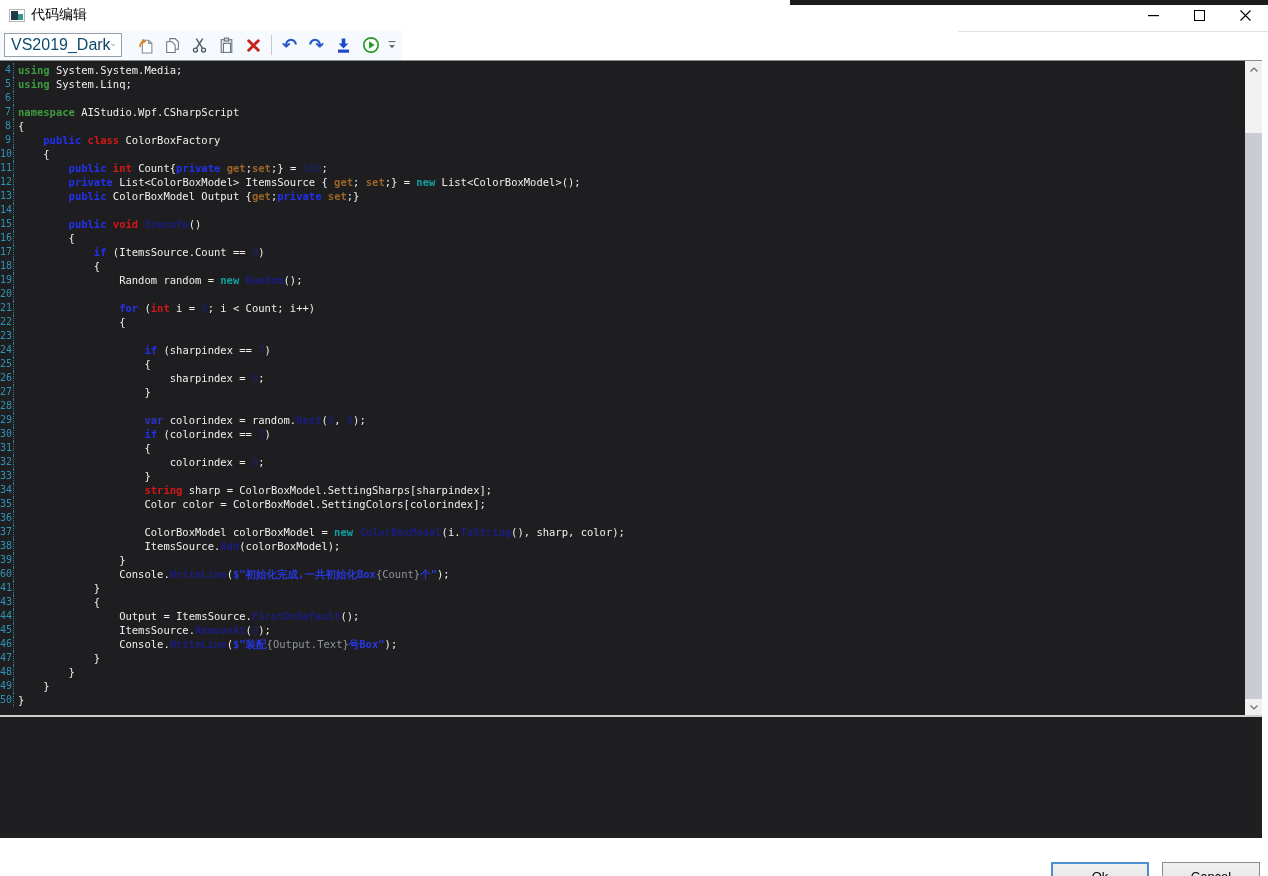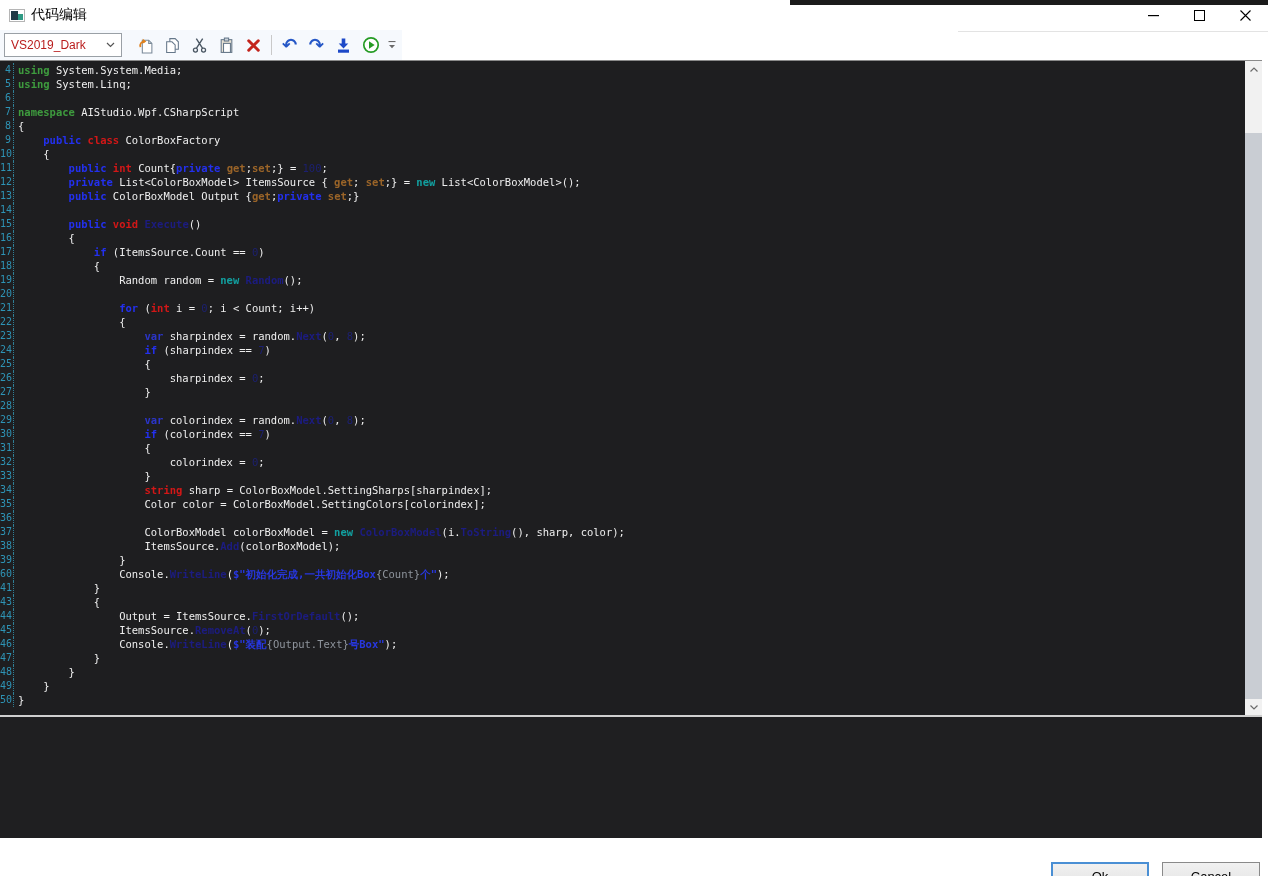--- a/index.html
+++ b/index.html
@@ -14,21 +14,21 @@
   .win-controls { position:absolute; right:0; top:0; height:30px; display:flex; }
   .win-btn { width:46px; height:30px; display:flex; align-items:center; justify-content:center; }
   .artifact-strip { position:absolute; left:790px; top:0; width:478px; height:5px; background:#1b1b1b; }
   .artifact-line { position:absolute; left:958px; top:31px; width:310px; height:1px; background:#e3e3e3; }
 
   
   .toolbar-row { height:30px; background:#fff; display:flex; align-items:stretch; }
   .toolbar { display:flex; align-items:center; background:#f6f9fd; padding:0 4px 0 4px; }
   .combo { width:118px; height:24px; background:#fff; border:1px solid #9aa0a6; display:flex;
            align-items:center; justify-content:space-between; padding:0 6px; margin-right:10px; }
-  .combo-value { font-size:12px; color:#b91c1c; }
+  .combo-value { font-size:16px; color:#0c4a6e; }
   .tb-btn { width:25px; height:24px; display:flex; align-items:center; justify-content:center; margin:0 1px; }
   .tb-sep { width:1px; height:20px; background:#c9c9c9; margin:0 4px; }
   .glyph-arrow { font-family:"DejaVu Sans", sans-serif; font-weight:bold; font-size:18px; color:#2456c6; line-height:1; }
   .overflow-btn { width:12px; height:24px; display:flex; align-items:center; justify-content:center; margin-left:2px; }
 
   
   .editor { position:relative; height:657px; margin-right:6px; background:#1e1e20;
             border-top:1px solid #8a8a8a; border-bottom:2px solid #cfcfcf; overflow:hidden; }
   .code-scroll { position:absolute; left:0; top:0; right:17px; bottom:0; overflow:hidden; padding-top:2px; }
   .code-row { display:flex; height:14px; line-height:14px; white-space:pre;
@@ -185,21 +185,21 @@
         <div class="code-row"><span class="ln">13</span><span class="code"><span class="tk-p">        </span><span class="tk-b">public</span><span class="tk-p"> ColorBoxModel Output {</span><span class="tk-w">get</span><span class="tk-p">;</span><span class="tk-b">private</span><span class="tk-p"> </span><span class="tk-w">set</span><span class="tk-p">;}</span></span></div>
         <div class="code-row"><span class="ln">14</span><span class="code"></span></div>
         <div class="code-row"><span class="ln">15</span><span class="code"><span class="tk-p">        </span><span class="tk-b">public</span><span class="tk-p"> </span><span class="tk-r">void</span><span class="tk-p"> </span><span class="tk-n">Execute</span><span class="tk-p">()</span></span></div>
         <div class="code-row"><span class="ln">16</span><span class="code"><span class="tk-p">        {</span></span></div>
         <div class="code-row"><span class="ln">17</span><span class="code"><span class="tk-p">            </span><span class="tk-b">if</span><span class="tk-p"> (ItemsSource.Count == </span><span class="tk-m">0</span><span class="tk-p">)</span></span></div>
         <div class="code-row"><span class="ln">18</span><span class="code"><span class="tk-p">            {</span></span></div>
         <div class="code-row"><span class="ln">19</span><span class="code"><span class="tk-p">                Random random = </span><span class="tk-t">new</span><span class="tk-p"> </span><span class="tk-n">Random</span><span class="tk-p">();</span></span></div>
         <div class="code-row"><span class="ln">20</span><span class="code"></span></div>
         <div class="code-row"><span class="ln">21</span><span class="code"><span class="tk-p">                </span><span class="tk-b">for</span><span class="tk-p"> (</span><span class="tk-r">int</span><span class="tk-p"> i = </span><span class="tk-m">0</span><span class="tk-p">; i &lt; Count; i++)</span></span></div>
         <div class="code-row"><span class="ln">22</span><span class="code"><span class="tk-p">                {</span></span></div>
-        <div class="code-row"><span class="ln">23</span><span class="code"><span class="tk-p">                    </span><span class="tk-v">var</span><span class="tk-p"> sharpindex = random.</span><span class="tk-n">Next</span><span class="tk-p">(</span><span class="tk-m">0</span><span class="tk-p">, </span><span class="tk-m">8</span><span class="tk-p">);</span></span></div>
+        <div class="code-row"><span class="ln">23</span></div>
         <div class="code-row"><span class="ln">24</span><span class="code"><span class="tk-p">                    </span><span class="tk-b">if</span><span class="tk-p"> (sharpindex == </span><span class="tk-m">7</span><span class="tk-p">)</span></span></div>
         <div class="code-row"><span class="ln">25</span><span class="code"><span class="tk-p">                    {</span></span></div>
         <div class="code-row"><span class="ln">26</span><span class="code"><span class="tk-p">                        sharpindex = </span><span class="tk-m">0</span><span class="tk-p">;</span></span></div>
         <div class="code-row"><span class="ln">27</span><span class="code"><span class="tk-p">                    }</span></span></div>
         <div class="code-row"><span class="ln">28</span><span class="code"></span></div>
         <div class="code-row"><span class="ln">29</span><span class="code"><span class="tk-p">                    </span><span class="tk-v">var</span><span class="tk-p"> colorindex = random.</span><span class="tk-n">Next</span><span class="tk-p">(</span><span class="tk-m">0</span><span class="tk-p">, </span><span class="tk-m">8</span><span class="tk-p">);</span></span></div>
         <div class="code-row"><span class="ln">30</span><span class="code"><span class="tk-p">                    </span><span class="tk-b">if</span><span class="tk-p"> (colorindex == </span><span class="tk-m">7</span><span class="tk-p">)</span></span></div>
         <div class="code-row"><span class="ln">31</span><span class="code"><span class="tk-p">                    {</span></span></div>
         <div class="code-row"><span class="ln">32</span><span class="code"><span class="tk-p">                        colorindex = </span><span class="tk-m">0</span><span class="tk-p">;</span></span></div>
         <div class="code-row"><span class="ln">33</span><span class="code"><span class="tk-p">                    }</span></span></div>

